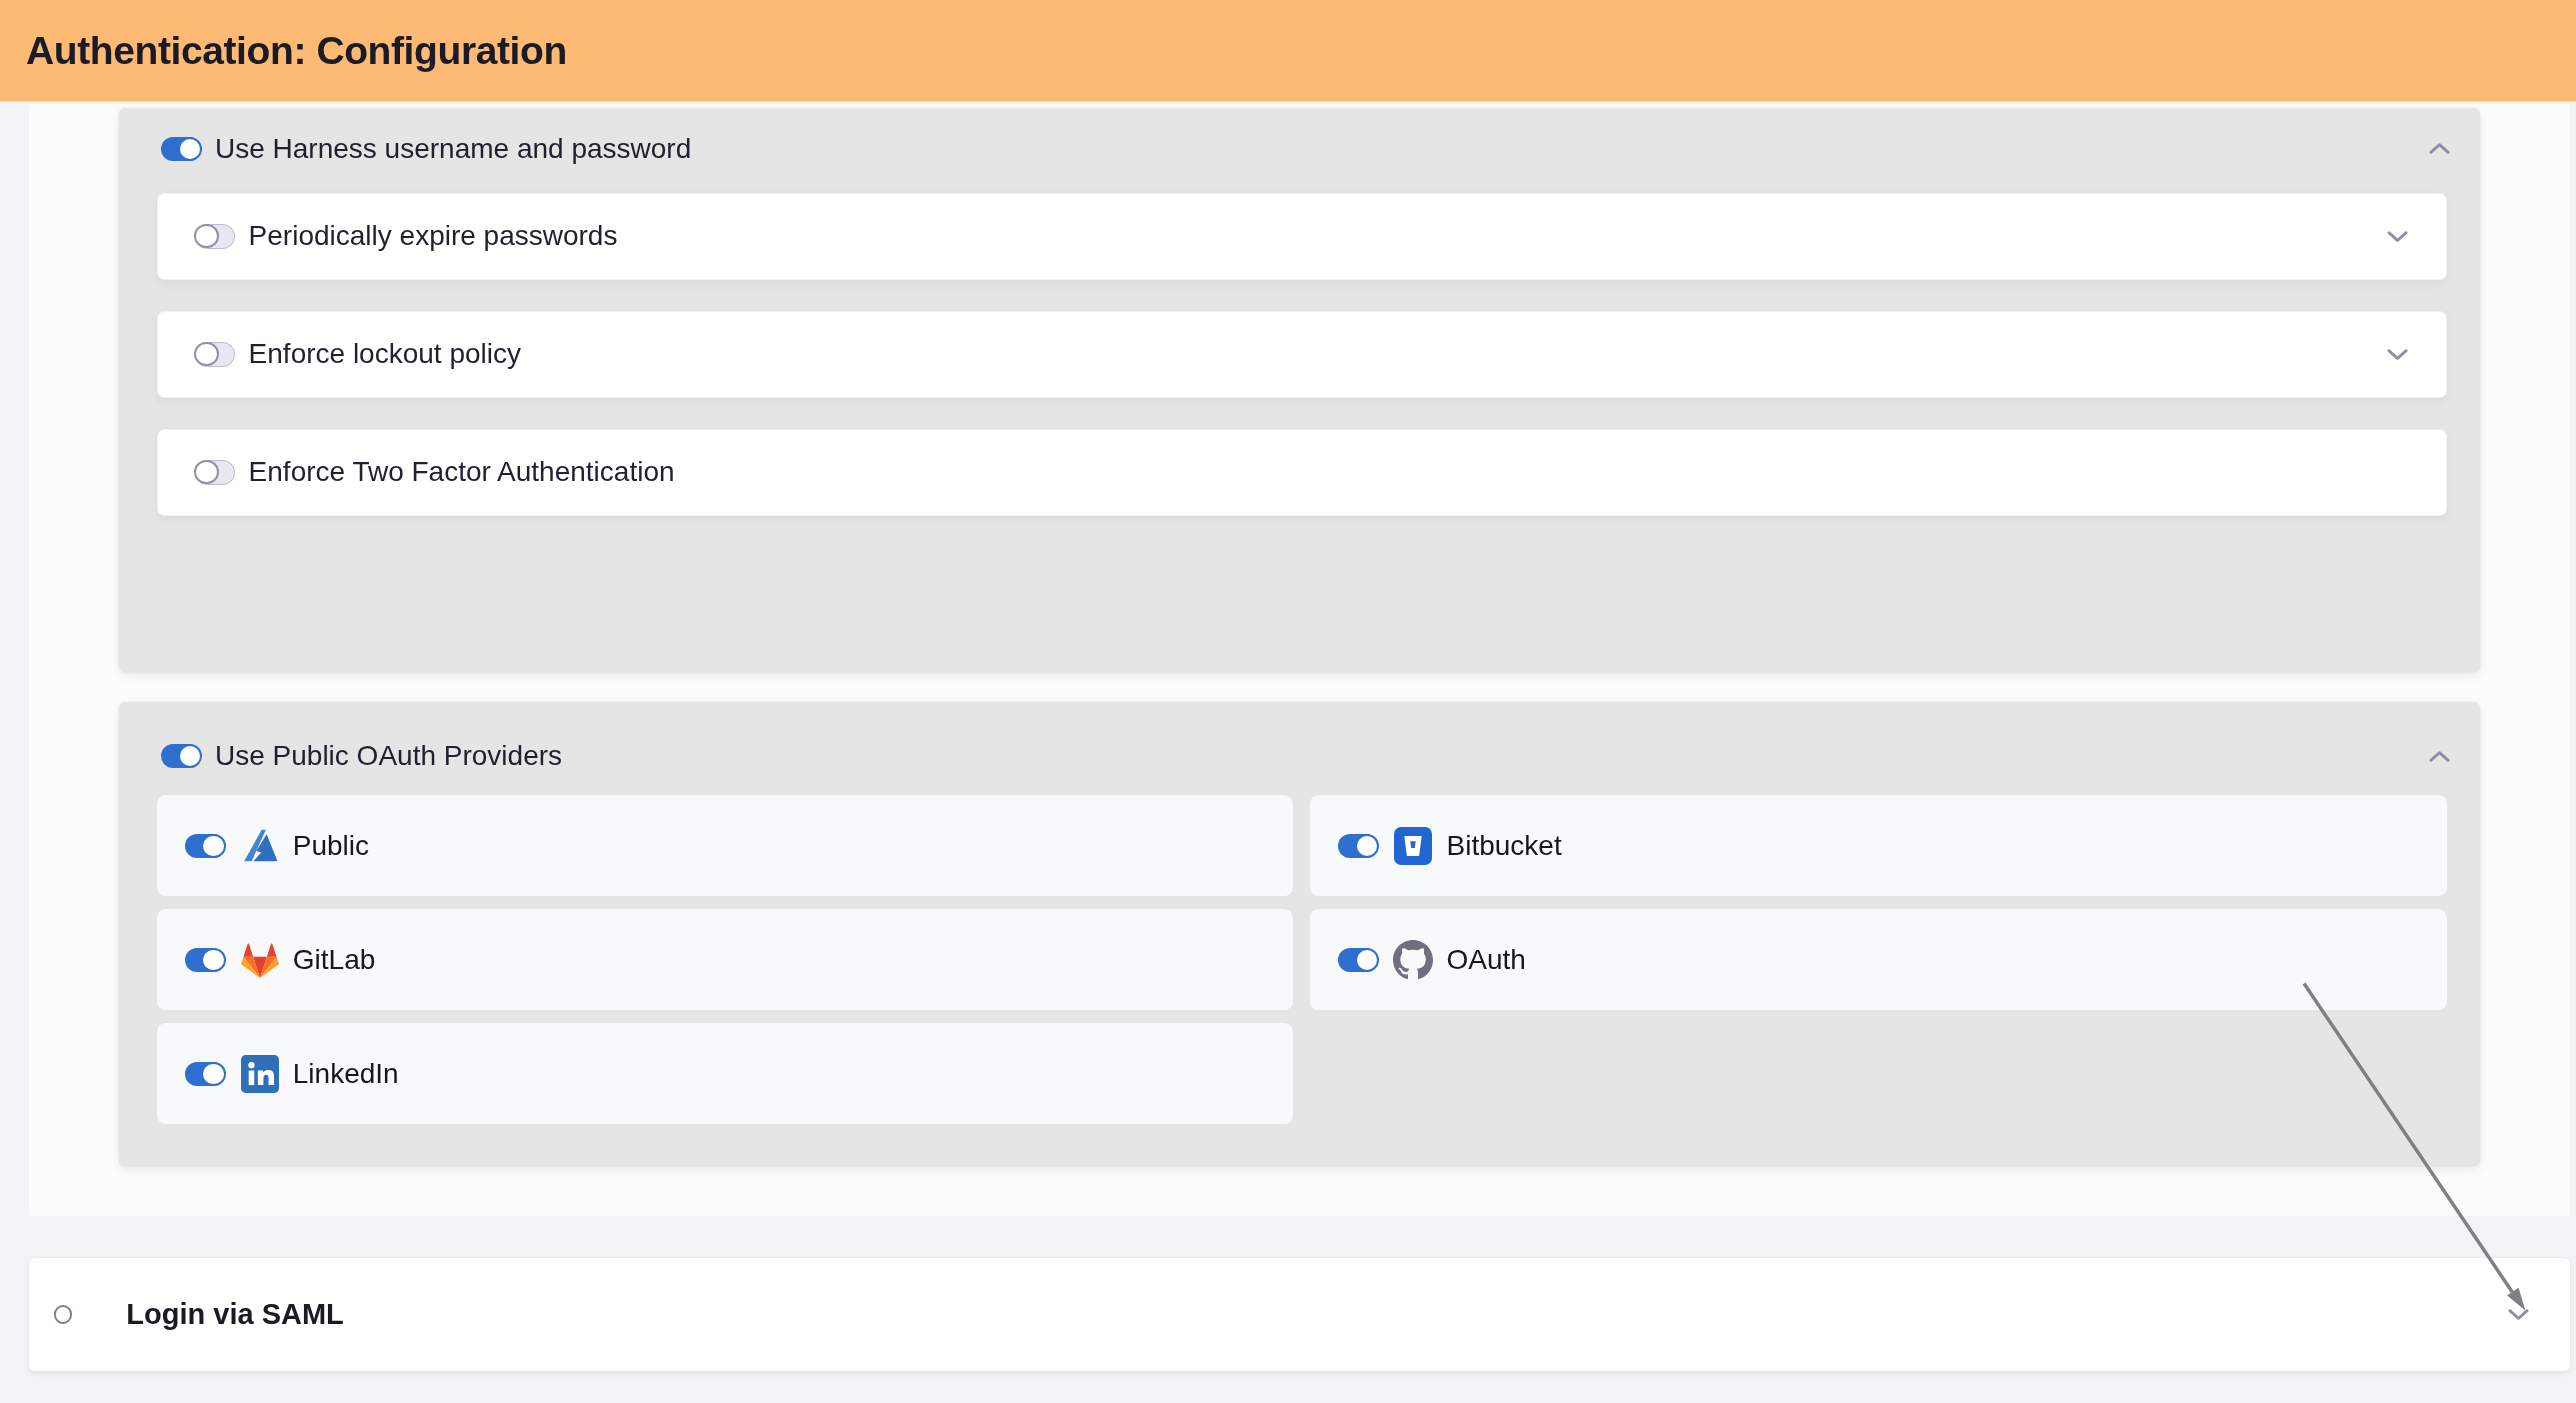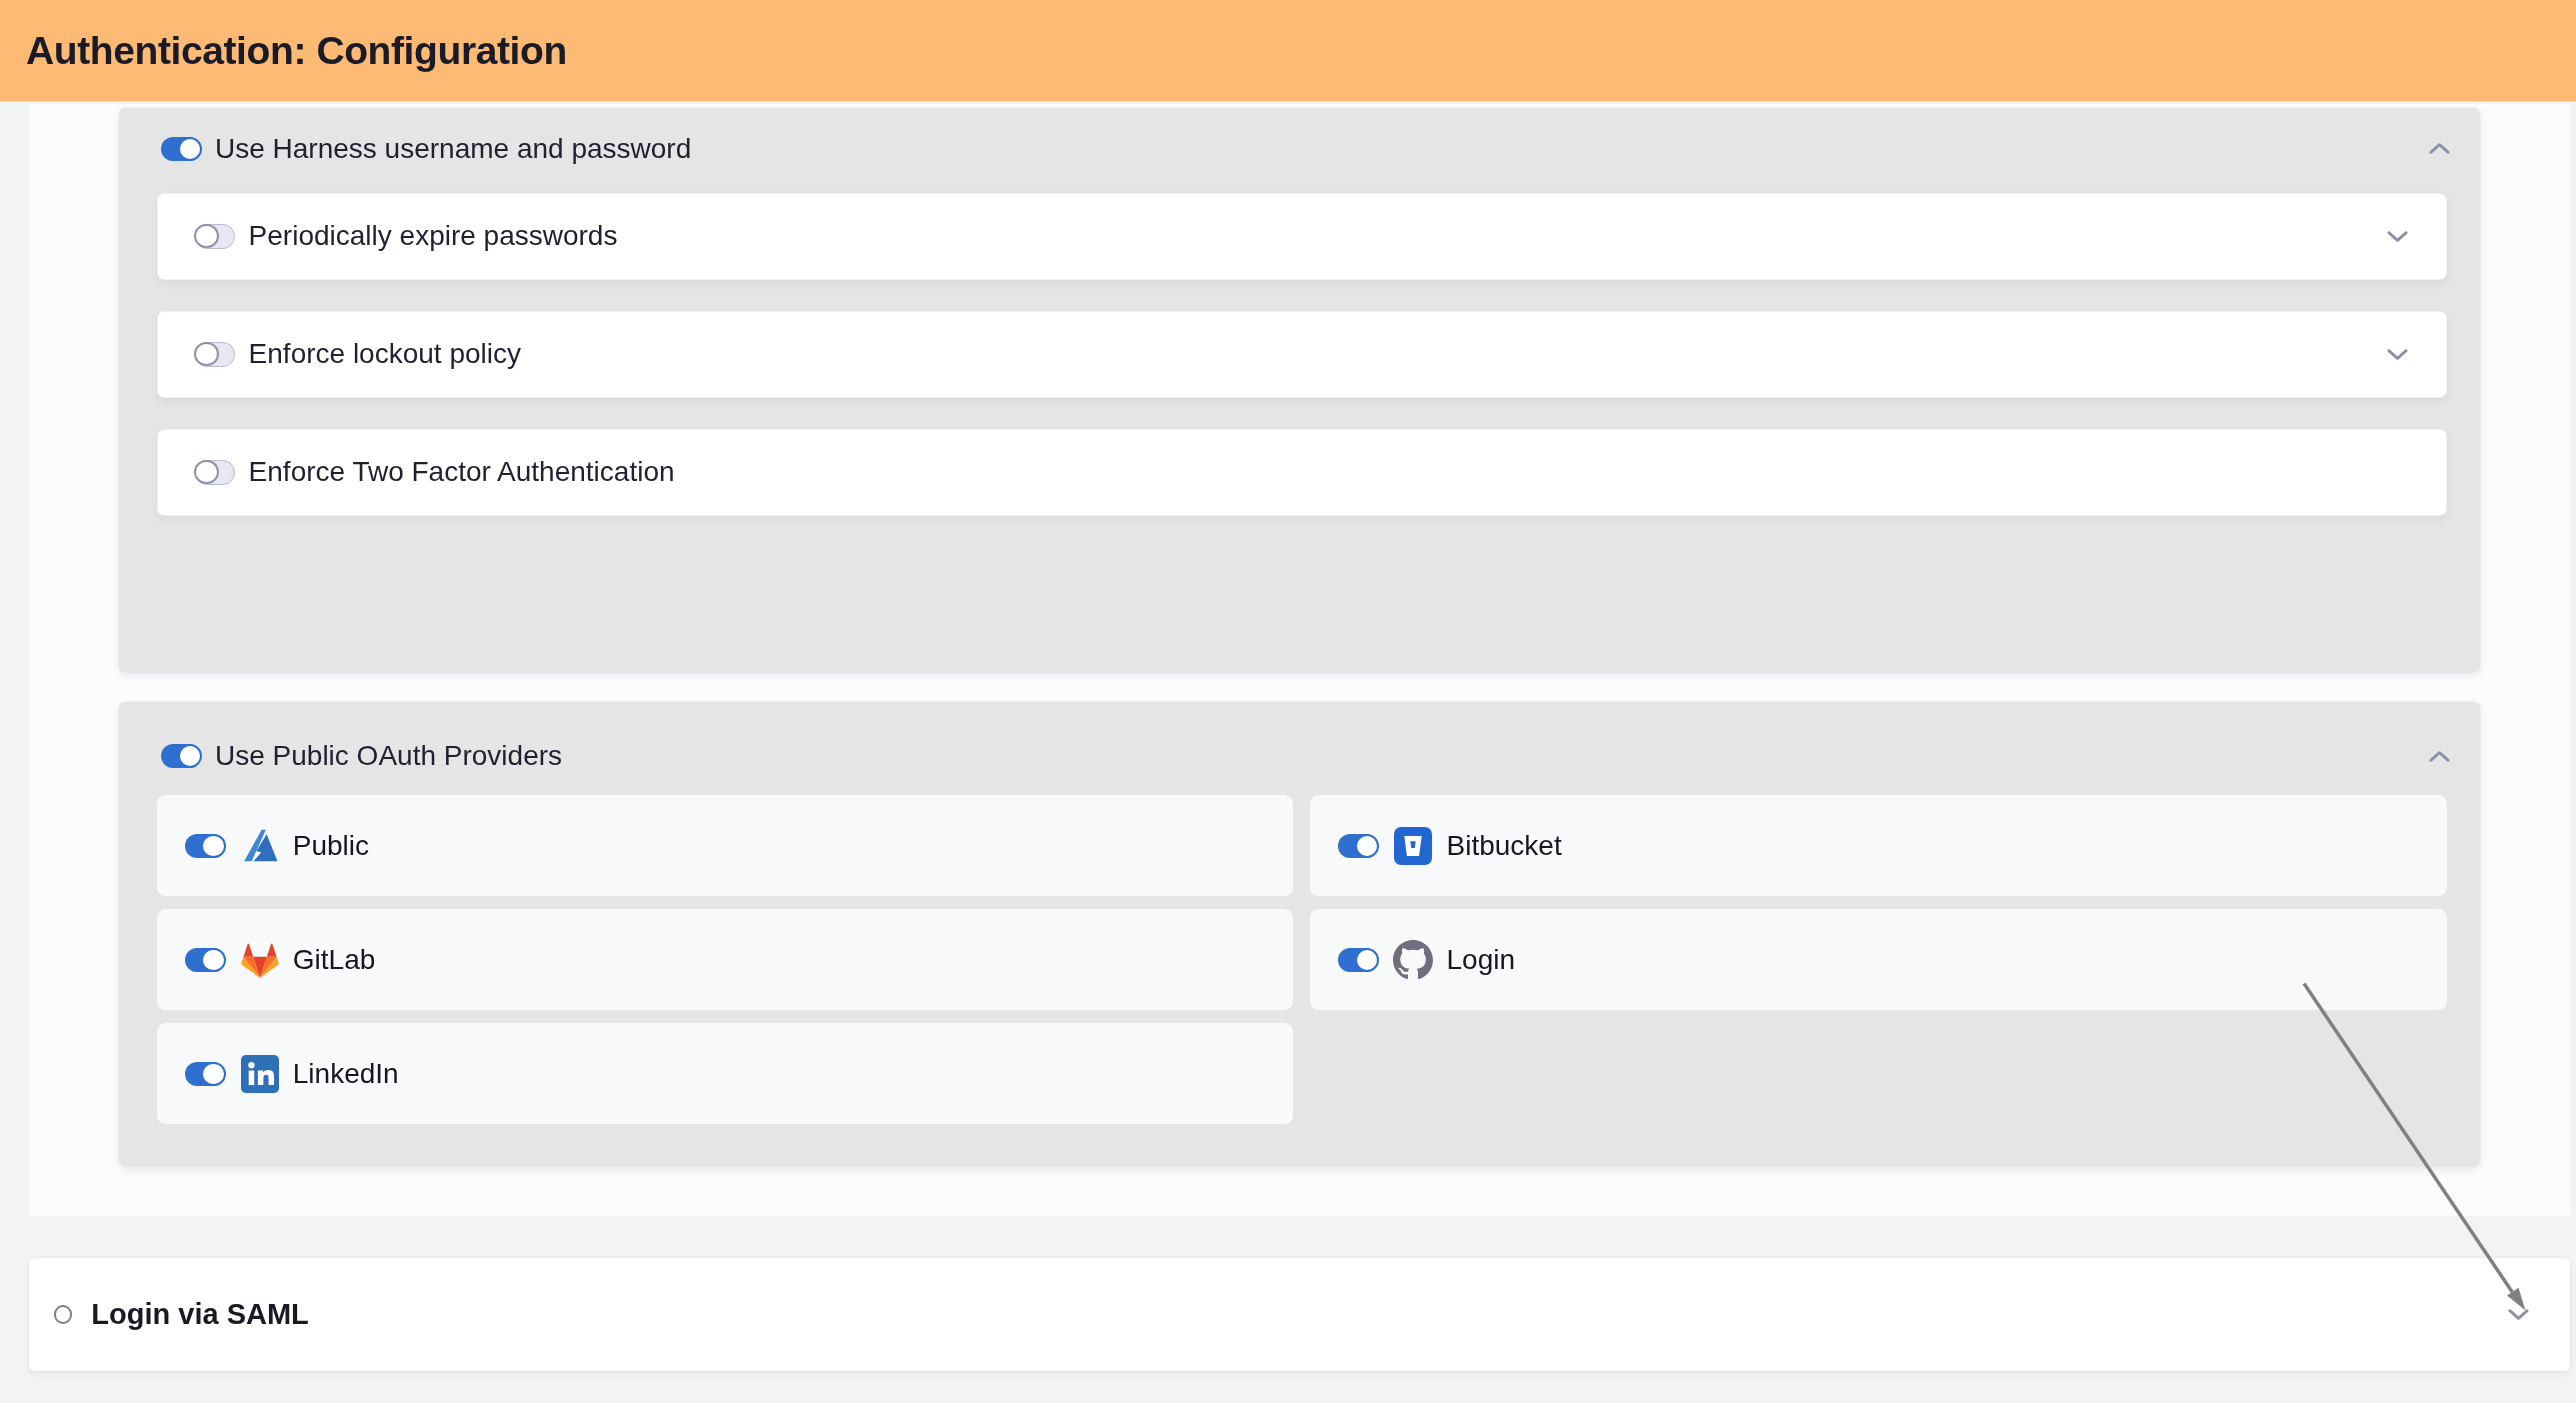--- a/index.html
+++ b/index.html
@@ -72,21 +72,21 @@
     display:flex; align-items:center; padding:0 21px 0 28px; box-sizing:border-box;
   }
   .tile .icon { margin-left:14px; width:42px; height:42px; flex:none; display:flex; align-items:center; justify-content:center; }
   .tile .label { margin-left:12.2px; font-size:28px; color:#16171f; }
 
   
   .saml {
     position:absolute; left:29px; top:1258px; width:2541px; height:113px;
     background:#fff; border-radius:5.2px; box-sizing:border-box;
     box-shadow:0 0 1.7px rgba(40,41,61,.10), 0 2.6px 5.2px rgba(96,97,112,.08);
-    display:flex; align-items:center; padding:0 40px 0 25px;
+    display:flex; align-items:center; padding:0 40px 0 25px;gap:35px;
   }
   .radio {
     width:18.3px; height:18.3px; border-radius:50%; background:#fff;
     border:2.2px solid #7c7e96; box-sizing:border-box; flex:none; cursor:pointer;
   }
   .saml .label { margin-left:19px; font-size:29px; font-weight:700; color:#191a24; }
   .saml .chev { margin-left:auto; }
 
   
   .annot { position:absolute; left:0; top:0; pointer-events:none; }
@@ -184,21 +184,21 @@
         </div>
 
 
         <div class="tile">
           <span class="tgl on"></span>
           <span class="icon">
             <svg width="40" height="40" viewBox="0 0 16 16">
               <path fill="#6e7080" d="M8 0C3.58 0 0 3.58 0 8c0 3.54 2.29 6.53 5.47 7.59.4.07.55-.17.55-.38 0-.19-.01-.82-.01-1.49-2.01.37-2.53-.49-2.69-.94-.09-.23-.48-.94-.82-1.13-.28-.15-.68-.52-.01-.53.63-.01 1.08.58 1.23.82.72 1.21 1.87.87 2.33.66.07-.52.28-.87.51-1.07-1.78-.2-3.64-.89-3.64-3.95 0-.87.31-1.59.82-2.15-.08-.2-.36-1.02.08-2.12 0 0 .67-.21 2.2.82.64-.18 1.32-.27 2-.27s1.36.09 2 .27c1.53-1.04 2.2-.82 2.2-.82.44 1.1.16 1.92.08 2.12.51.56.82 1.27.82 2.15 0 3.07-1.87 3.75-3.65 3.95.29.25.54.73.54 1.48 0 1.07-.01 1.93-.01 2.2 0 .21.15.46.55.38A8.01 8.01 0 0 0 16 8c0-4.42-3.58-8-8-8z"></path>
             </svg>
           </span>
-          <span class="label">Login</span>
+          <span class="label">OAuth</span>
         </div>
 
         <div class="tile">
           <span class="tgl on"></span>
           <span class="icon">
             <svg width="38" height="38" viewBox="0 0 48 48">
               <rect width="48" height="48" rx="6" fill="#2d70b7"></rect>
               <circle cx="13.2" cy="12.8" r="4" fill="#ffffff"></circle>
               <rect x="9.7" y="19.6" width="7" height="18.4" fill="#ffffff"></rect>
               <path d="M21.3 19.6H28v2.8c1-1.8 3.3-3.3 6.5-3.3 6 0 7.3 3.6 7.3 8.8V38h-7v-8.6c0-2.3-.5-4.3-2.9-4.3-2.4 0-3.6 1.7-3.6 4.3V38h-7z" fill="#ffffff"></path>

